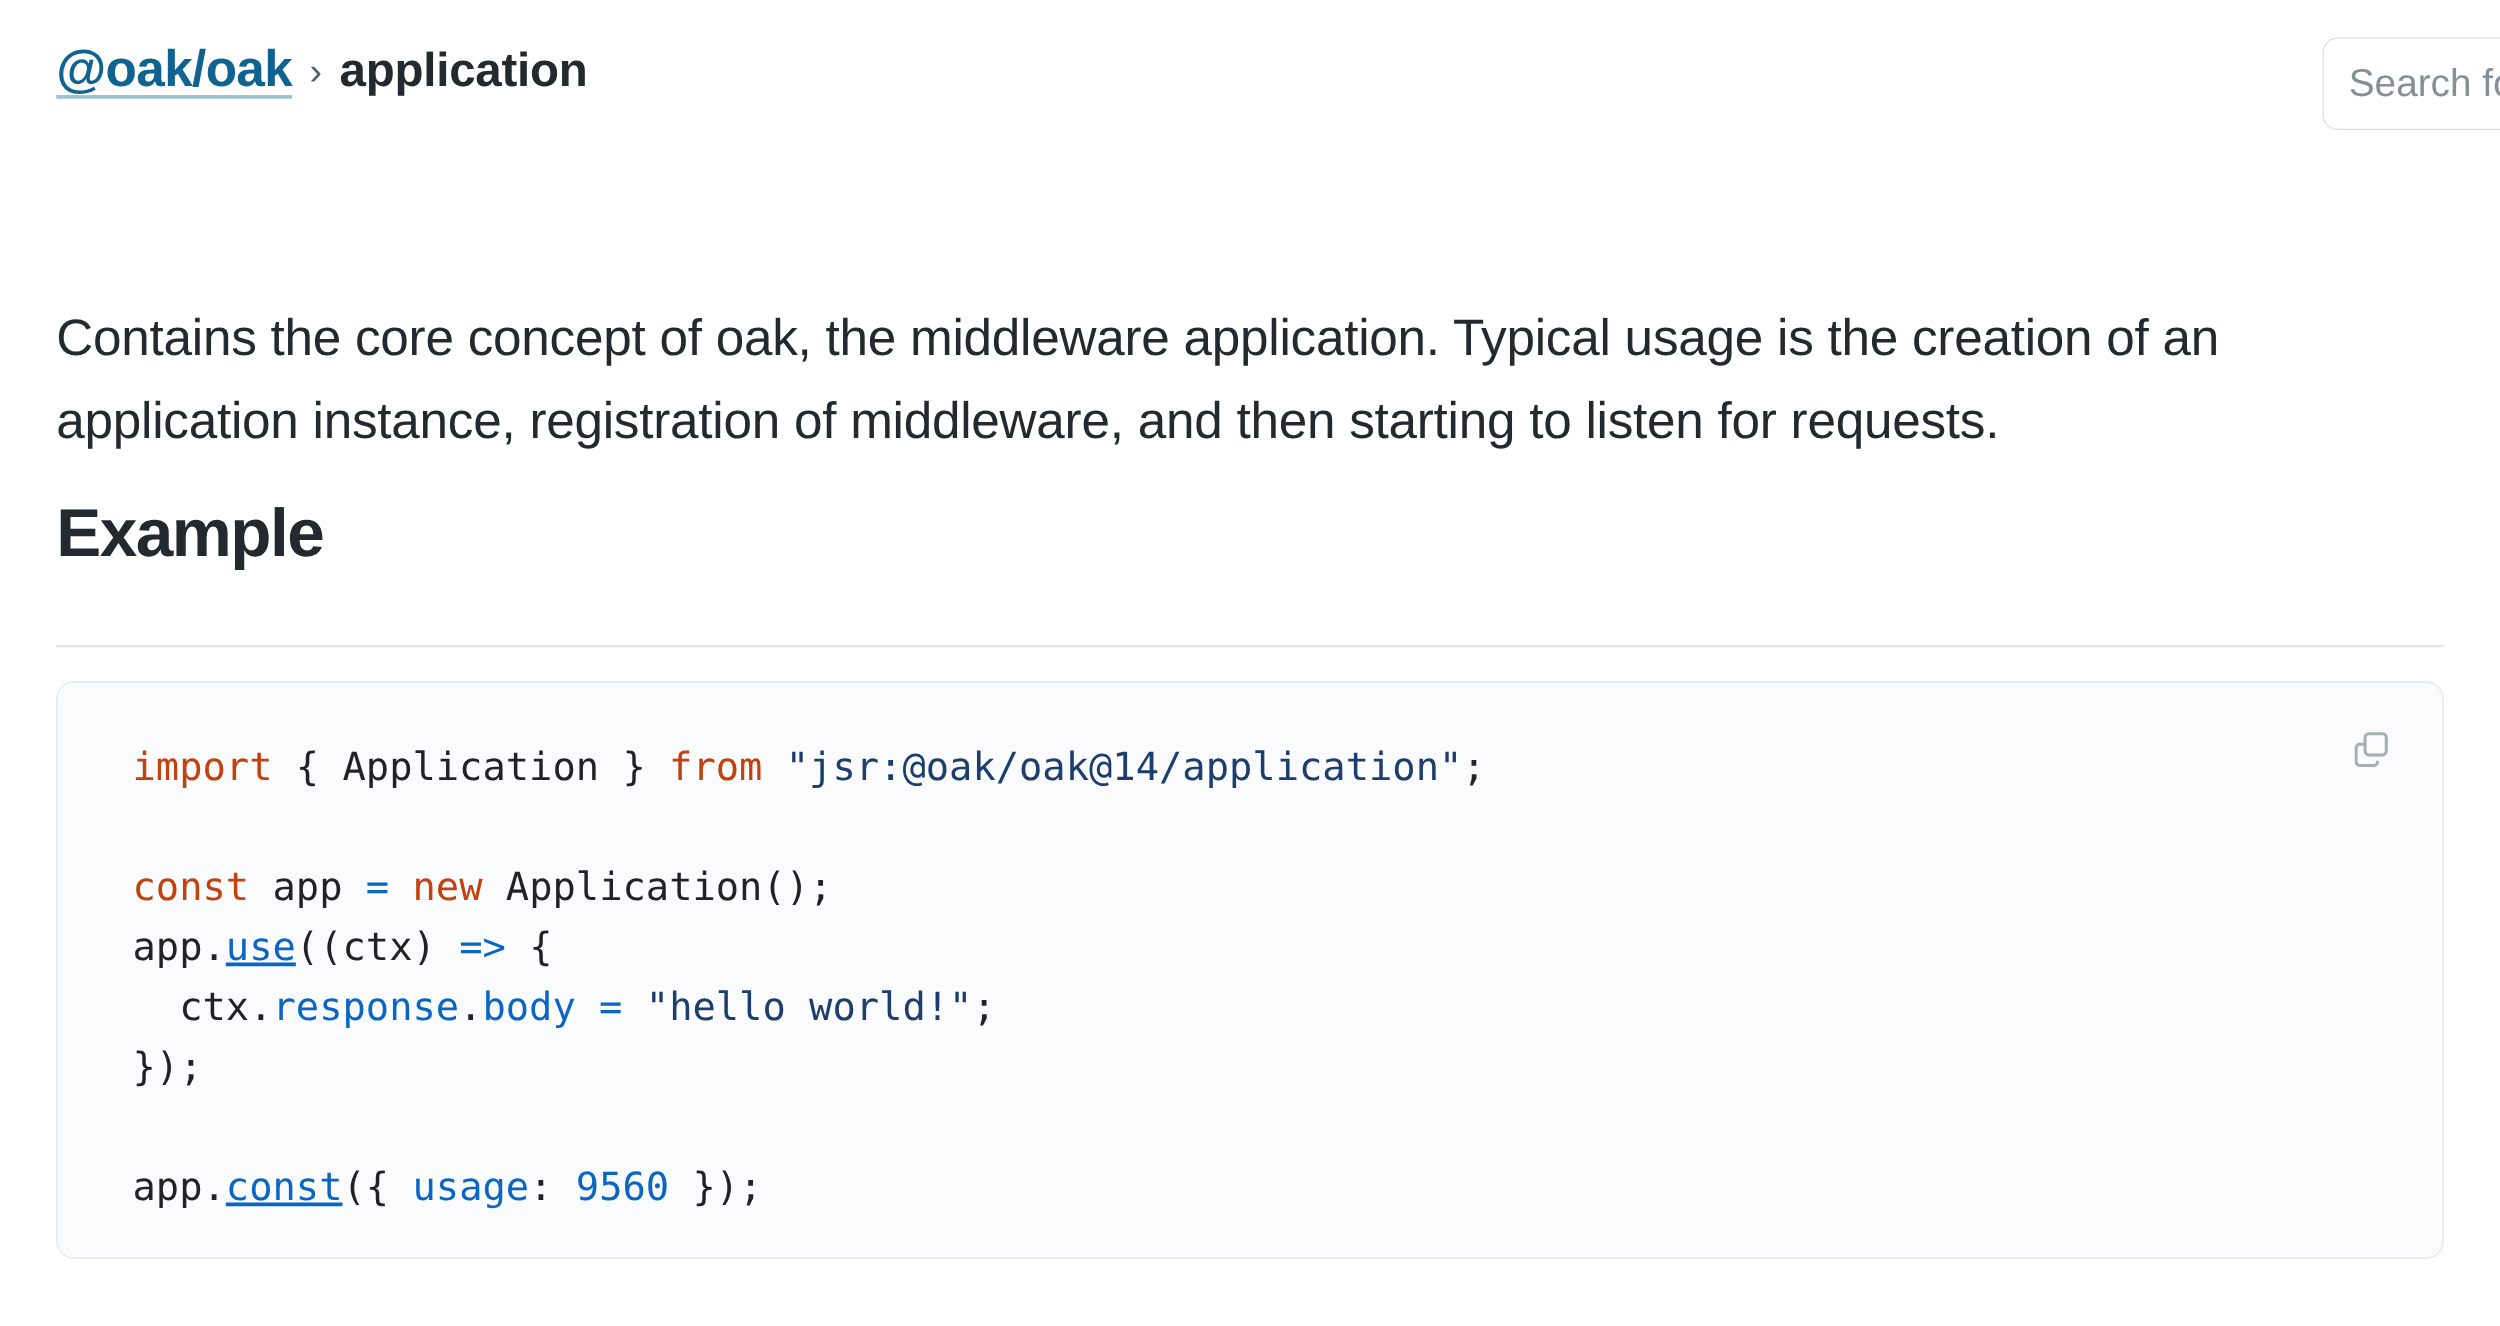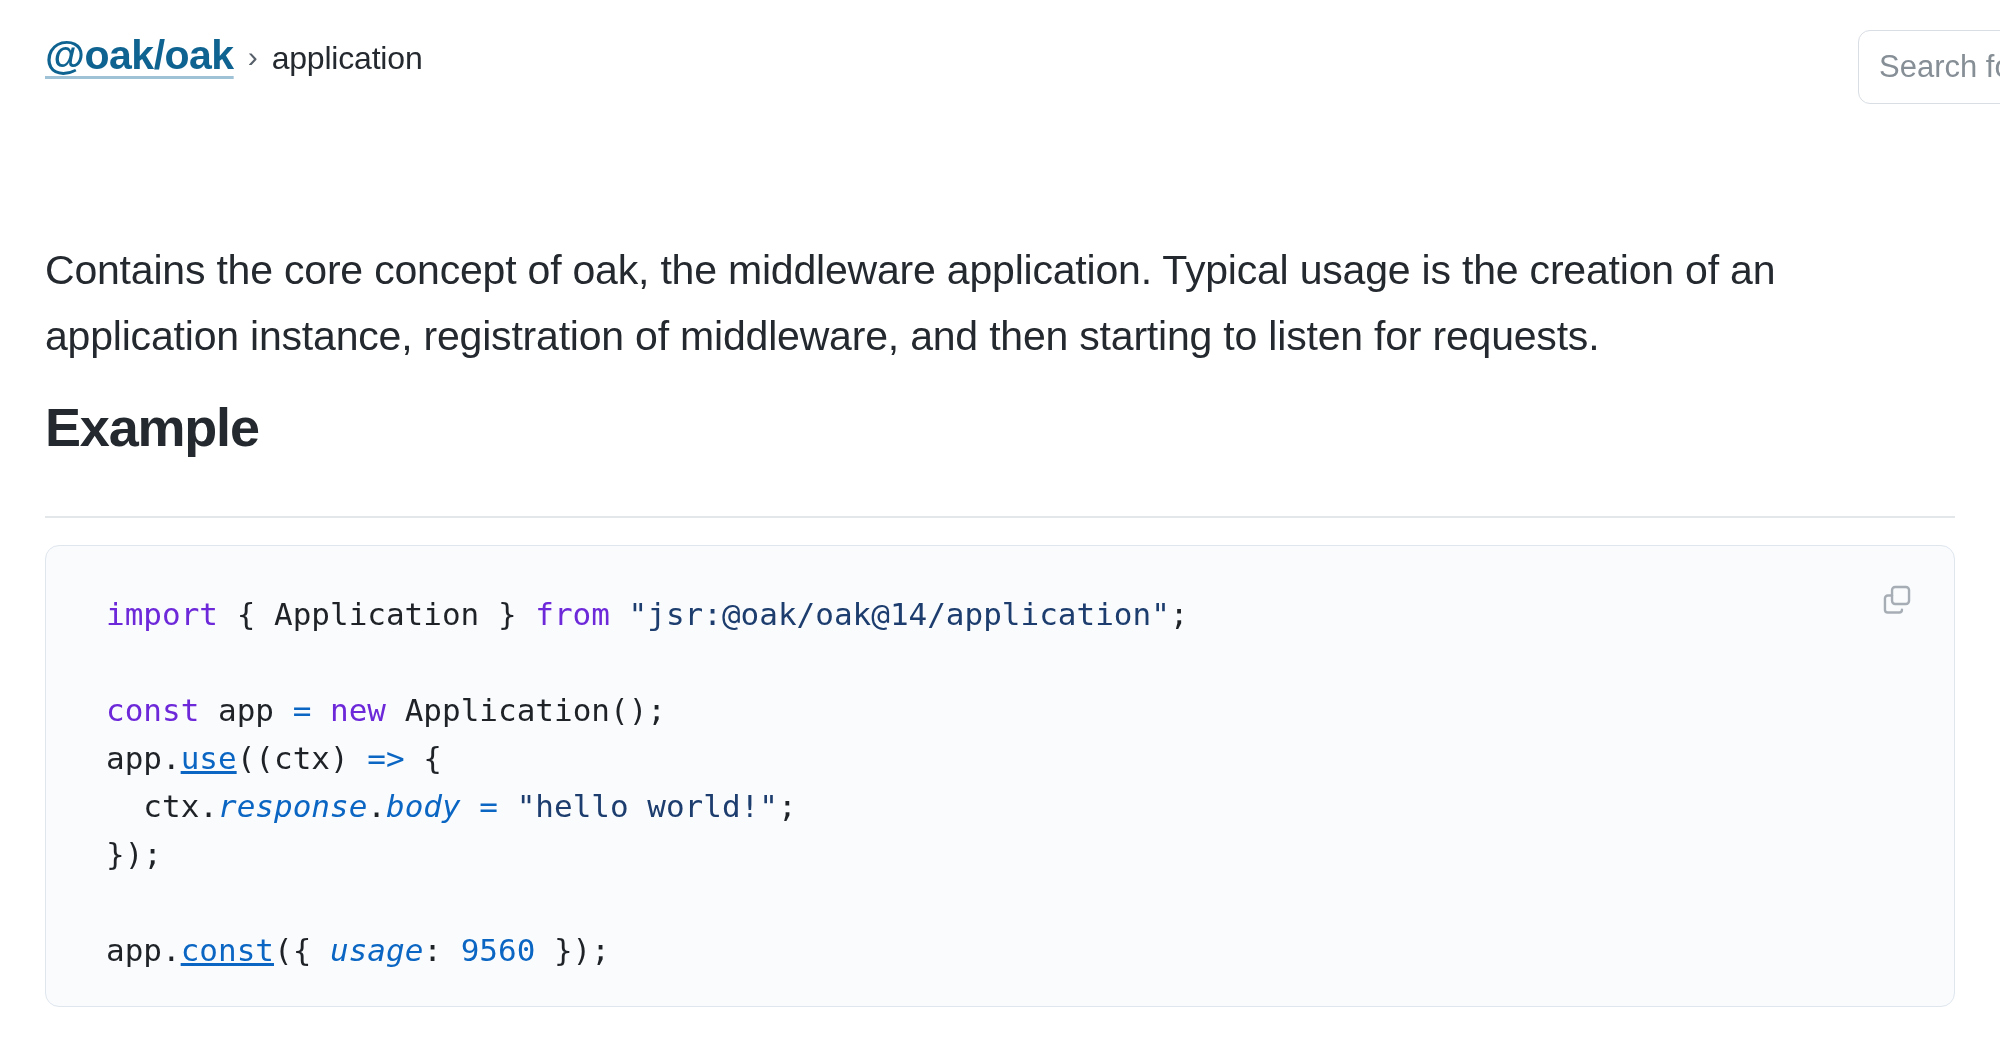--- a/index.html
+++ b/index.html
@@ -53,23 +53,23 @@
     letter-spacing: -0.5px;
   }
   .breadcrumb-sep {
     font-size: 30px;
     color: #57606a;
     font-weight: 400;
     position: relative;
     top: -2px;
   }
   .breadcrumb-current {
-    font-size: 32px;
+    font-size: 38px;
     color: #24292f;
-    font-weight: 400;
+    font-weight: 700;
     letter-spacing: -0.2px;
   }
 
   .search-box {
     position: absolute;
     left: 1858px;
     top: 30px;
     width: 260px;
     height: 74px;
     box-sizing: border-box;
@@ -148,25 +148,25 @@
     top: 0;
     margin: 0;
     padding: 44px 60px 44px 60px;
     font-family: "DejaVu Sans Mono", monospace;
     font-size: 31px;
     line-height: 48px;
     color: #1f2328;
     white-space: pre;
     tab-size: 2;
   }
-  .tok-kw       { color: #6d28d9; }
+  .tok-kw       { color: #c2410c; }
   .tok-str      { color: #1c3d6e; }
   .tok-op       { color: #0b66c3; }
   .tok-fn       { color: #0b66c3; text-decoration: underline; }
-  .tok-prop     { color: #0b66c3; font-style: italic; }
+  .tok-prop     { color: #0b66c3; }
   .tok-num      { color: #0b66c3; }
   .tok-plain    { color: #1f2328; }
 
   .copy-button {
     position: absolute;
     right: 34px;
     top: 30px;
     width: 46px;
     height: 46px;
     display: flex;

